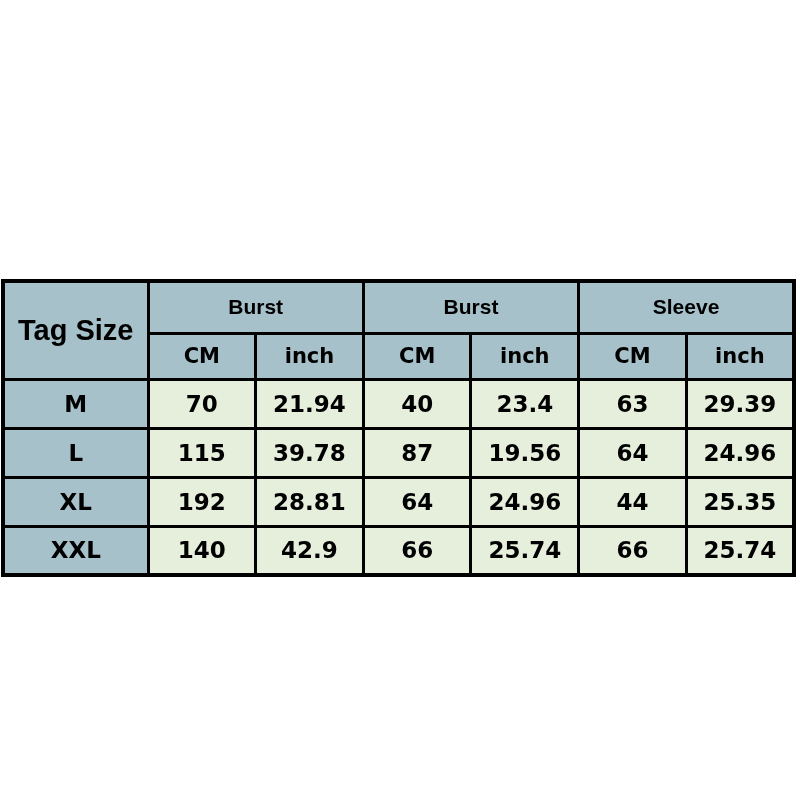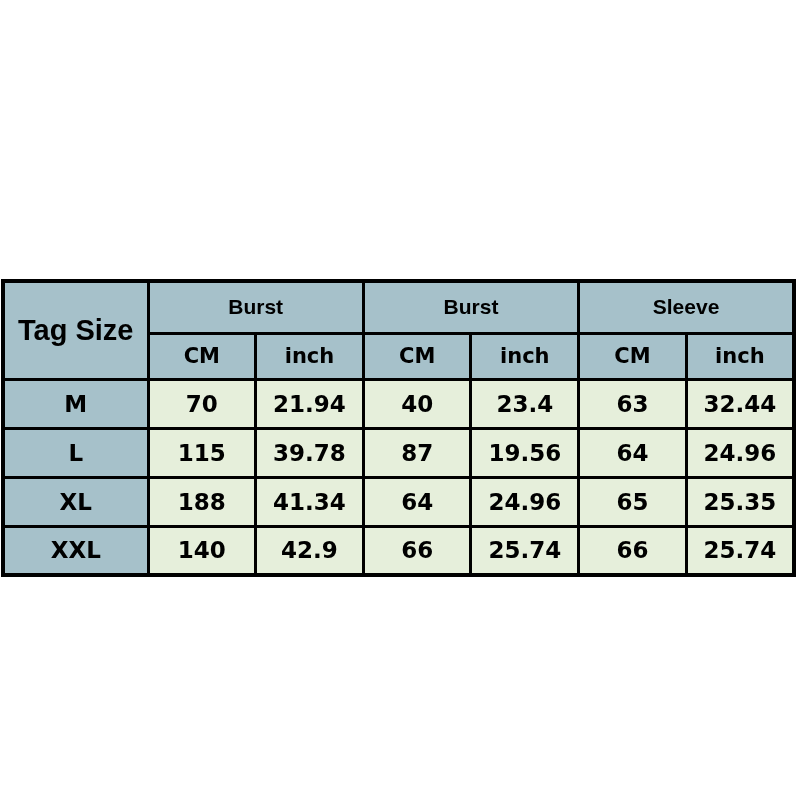--- a/index.html
+++ b/index.html
@@ -88,38 +88,38 @@
         <td class="hdr-bg sub-cell">CM</td>
         <td class="hdr-bg sub-cell">inch</td>
       </tr>
       <tr class="r-data">
         <td class="hdr-bg tag-cell">M</td>
         <td class="data-bg val-cell">70</td>
         <td class="data-bg val-cell">21.94</td>
         <td class="data-bg val-cell">40</td>
         <td class="data-bg val-cell">23.4</td>
         <td class="data-bg val-cell">63</td>
-        <td class="data-bg val-cell">32.44</td>
+        <td class="data-bg val-cell">29.39</td>
       </tr>
       <tr class="r-data">
         <td class="hdr-bg tag-cell">L</td>
         <td class="data-bg val-cell">115</td>
         <td class="data-bg val-cell">39.78</td>
         <td class="data-bg val-cell">87</td>
         <td class="data-bg val-cell">19.56</td>
         <td class="data-bg val-cell">64</td>
         <td class="data-bg val-cell">24.96</td>
       </tr>
       <tr class="r-data">
         <td class="hdr-bg tag-cell">XL</td>
-        <td class="data-bg val-cell">188</td>
-        <td class="data-bg val-cell">41.34</td>
+        <td class="data-bg val-cell">192</td>
+        <td class="data-bg val-cell">28.81</td>
         <td class="data-bg val-cell">64</td>
         <td class="data-bg val-cell">24.96</td>
-        <td class="data-bg val-cell">65</td>
+        <td class="data-bg val-cell">44</td>
         <td class="data-bg val-cell">25.35</td>
       </tr>
       <tr class="r-data">
         <td class="hdr-bg tag-cell">XXL</td>
         <td class="data-bg val-cell">140</td>
         <td class="data-bg val-cell">42.9</td>
         <td class="data-bg val-cell">66</td>
         <td class="data-bg val-cell">25.74</td>
         <td class="data-bg val-cell">66</td>
         <td class="data-bg val-cell">25.74</td>

